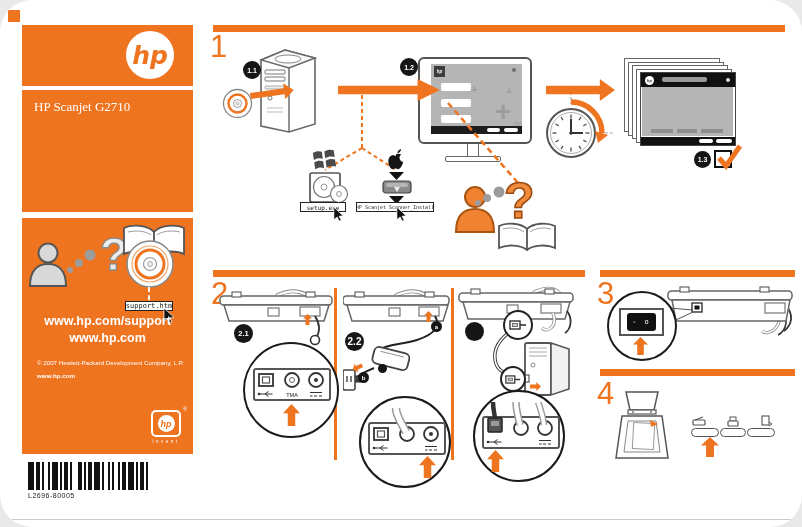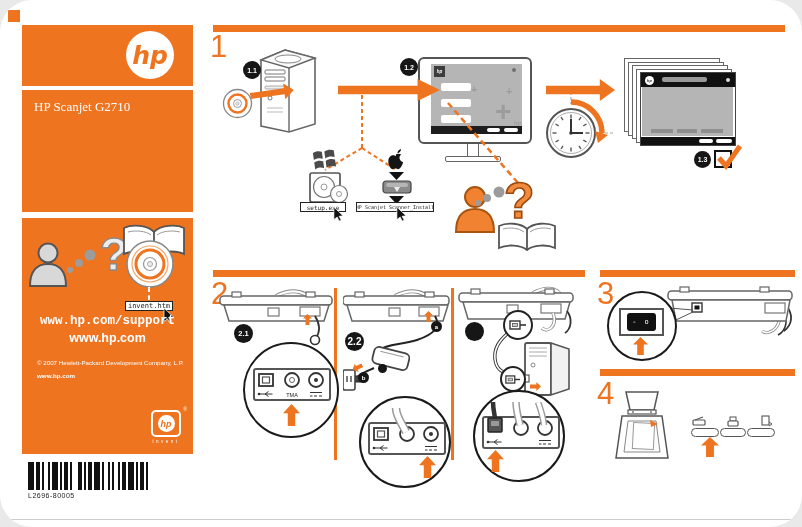--- a/index.html
+++ b/index.html
@@ -69,25 +69,25 @@
 
       <g>
         <circle cx="128" cy="46" r="23" fill="#fff" stroke="#888" stroke-width="1.5"></circle>
         <circle cx="128" cy="46" r="18" fill="none" stroke="#f0a668" stroke-width="1.2"></circle>
         <circle cx="128" cy="46" r="14" fill="none" stroke="#EE7420" stroke-width="3"></circle>
         <circle cx="128" cy="46" r="6.5" fill="#fff" stroke="#999" stroke-width="1.2"></circle>
         <circle cx="128" cy="46" r="2.5" fill="#ededed" stroke="#aaa" stroke-width="1"></circle>
       </g>
     </svg>
     <div class="abs" style="left:126px;top:69px;height:13px;border-left:2px dashed rgba(255,255,255,.95);"></div>
-    <div class="mini-label" style="left:103px;top:83px;width:48px;height:10px;font-size:7px;">invent.htm</div>
+    <div class="mini-label" style="left:103px;top:83px;width:48px;height:10px;font-size:7px;">support.htm</div>
     <svg class="abs" style="left:141px;top:90px;" width="12" height="15" viewBox="0 0 12 15">
       <path d="M1 0 L11 9.5 L6.6 10 L9 14.2 L6.6 15 L4.6 10.8 L1 13.5 Z" fill="#111" stroke="#fff" stroke-width="0.7"></path>
     </svg>
-    <div class="url" style="top:96px;font-family:Liberation Mono, monospace;">www.hp.com/support</div>
+    <div class="url" style="top:96px;">www.hp.com/support</div>
     <div class="url" style="top:113px;">www.hp.com</div>
     <div class="tinytxt" style="left:15px;top:141px;">© 2007 Hewlett-Packard Development Company, L.P.</div>
     <div class="tinytxt" style="left:15px;top:154px;font-weight:bold;">www.hp.com</div>
 
     <div class="abs" style="left:124px;top:192px;width:40px;">
       <div style="width:30px;height:27px;border:2px solid #fff;border-radius:5px;margin:0 auto;display:flex;align-items:center;justify-content:center;position:relative;">
         <div style="width:17px;height:17px;border-radius:50%;background:#fff;display:flex;align-items:center;justify-content:center;">
           <span style="color:var(--accent);font-weight:bold;font-style:italic;font-size:9px;">hp</span>
         </div>
         <span class="abs" style="top:-6px;right:-8px;color:#fff;font-size:5px;">®</span>

